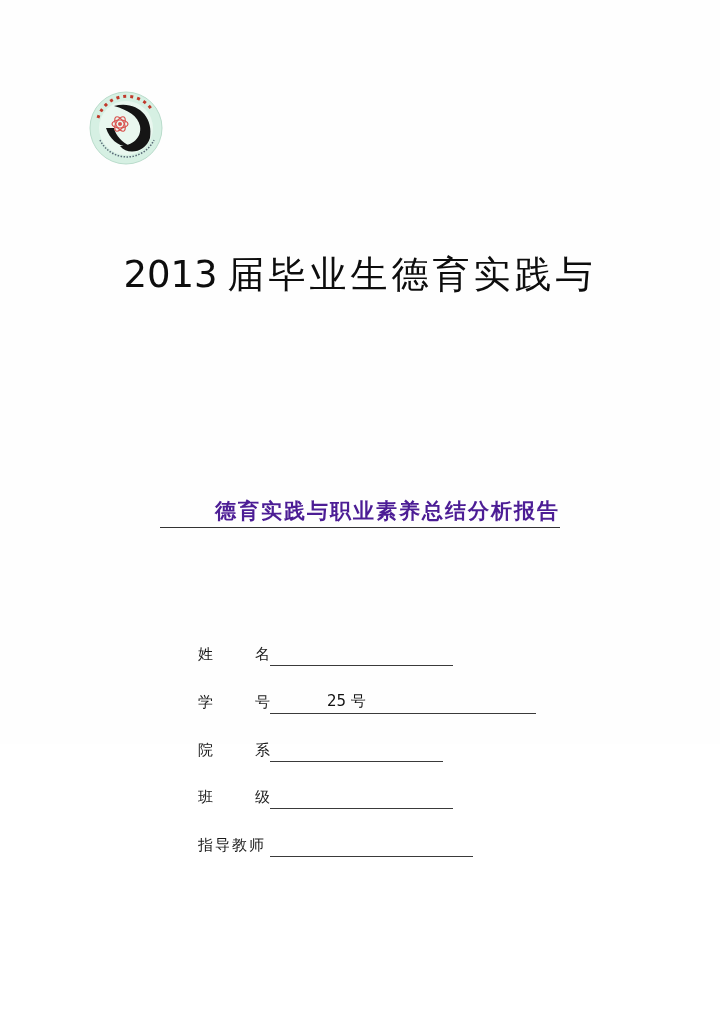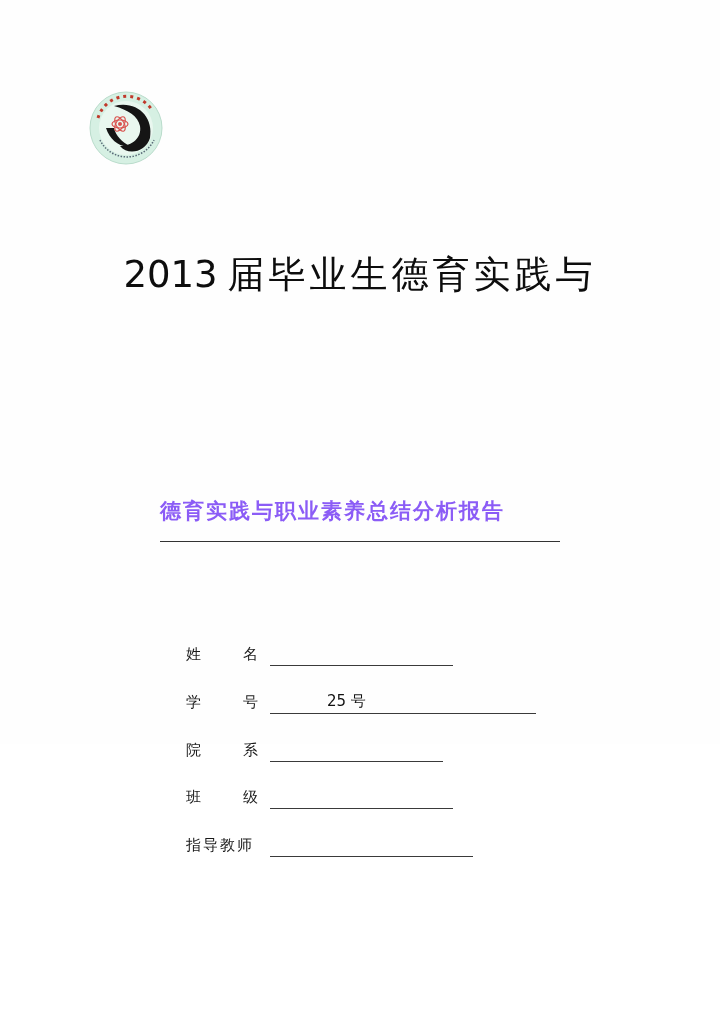--- a/index.html
+++ b/index.html
@@ -45,38 +45,38 @@
     .title-line .num {
       font-family: "DejaVu Sans", "Liberation Sans", sans-serif;
       letter-spacing: 0;
       margin-right: 10px;
     }
     .subtitle {
       position: absolute;
       top: 497px;
       left: 160px;
       width: 400px;
-      text-align: left;
+      text-align: right;
       font-size: 21px;
       font-weight: bold;
       letter-spacing: 2px;
-      color: #8b5cf6;
+      color: #4c1d95;
       white-space: nowrap;
       border-bottom: 1.5px solid #333333;
-      padding-bottom: 16px;
+      padding-bottom: 2px;
     }
     .field {
       position: absolute;
       left: 186px;
       height: 24px;
       white-space: nowrap;
     }
     .field .label {
       position: absolute;
-      left: 0;
+      left: 12px;
       bottom: 2px;
       font-size: 15px;
       color: #1a1a1a;
     }
     .field .label .c1 { position: absolute; left: 0; bottom: 0; }
     .field .label .c2 { position: absolute; left: 57px; bottom: 0; }
     .field .label.four { letter-spacing: 2px; }
     .field .line {
       position: absolute;
       left: 84px;

